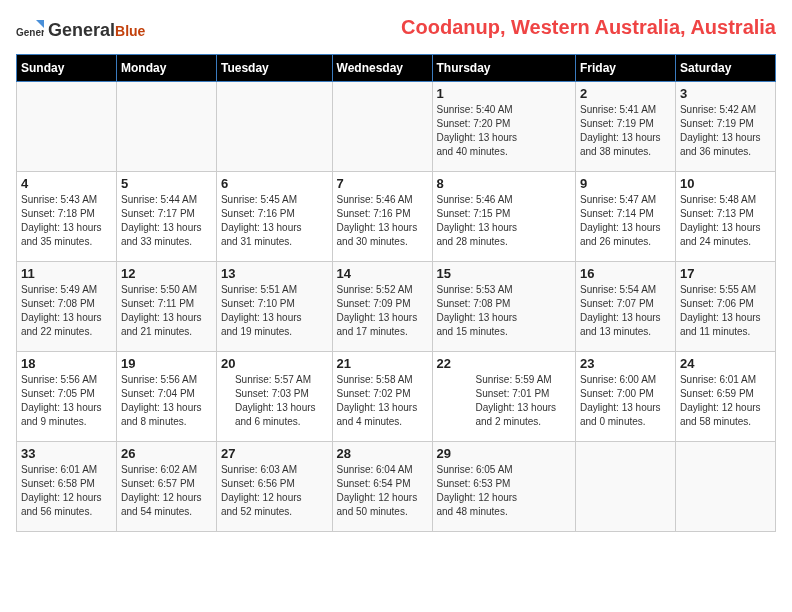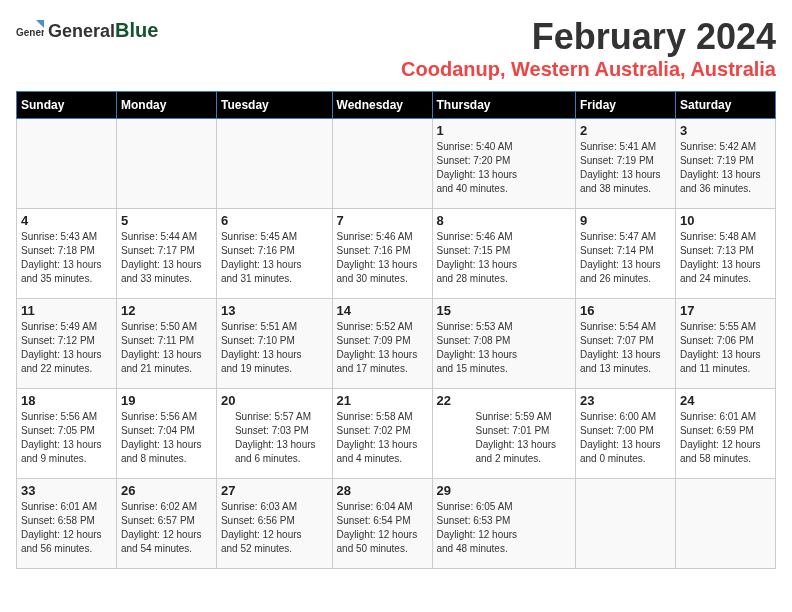--- a/index.html
+++ b/index.html
@@ -20,23 +20,23 @@
       display: flex;
       align-items: center;
       gap: 4px;
     }
     .logo-text-general {
       font-size: 18px;
       font-weight: bold;
       color: #333;
     }
     .logo-text-blue {
-      font-size: 20px;
-      font-weight: bold;
-      color: #14532d;
+      font-size: 14px;
+      font-weight: bold;
+      color: #c2410c;
     }
     .logo-icon {
       width: 28px;
       height: 28px;
     }
     .title-section {
       text-align: right;
     }
     .main-title {
       font-size: 36px;
@@ -94,21 +94,20 @@
   <div class="logo">
     <svg class="logo-icon" viewBox="0 0 28 28" xmlns="http://www.w3.org/2000/svg">
       <text x="0" y="20" font-size="10" fill="#333" font-weight="bold">General</text>
       <polygon points="20,4 28,4 28,12" fill="#4a90d9"></polygon>
     </svg>
     <div>
       <span class="logo-text-general">General</span><span class="logo-text-blue">Blue</span>
     </div>
   </div>
   <div class="title-section">
-    <div class="main-title">February 2024</div>
     <div class="subtitle">Coodanup, Western Australia, Australia</div>
   </div>
 </div>
 
 <table>
   <thead>
     <tr>
     <th>Sunday</th>
         <th>Monday</th>
         <th>Tuesday</th>
@@ -194,21 +193,21 @@
           <div class="day-info" style="white-space: pre-line;">Sunrise: 5:48 AM
 Sunset: 7:13 PM
 Daylight: 13 hours
 and 24 minutes.</div>
         </td>
       </tr>
       <tr>
         <td>
           <div class="day-number">11</div>
           <div class="day-info" style="white-space: pre-line;">Sunrise: 5:49 AM
-Sunset: 7:12 PM
+Sunset: 7:08 PM
 Daylight: 13 hours
 and 22 minutes.</div>
         </td>
         <td>
           <div class="day-number">12</div>
           <div class="day-info" style="white-space: pre-line;">Sunrise: 5:50 AM
 Sunset: 7:11 PM
 Daylight: 13 hours
 and 21 minutes.</div>
         </td>

